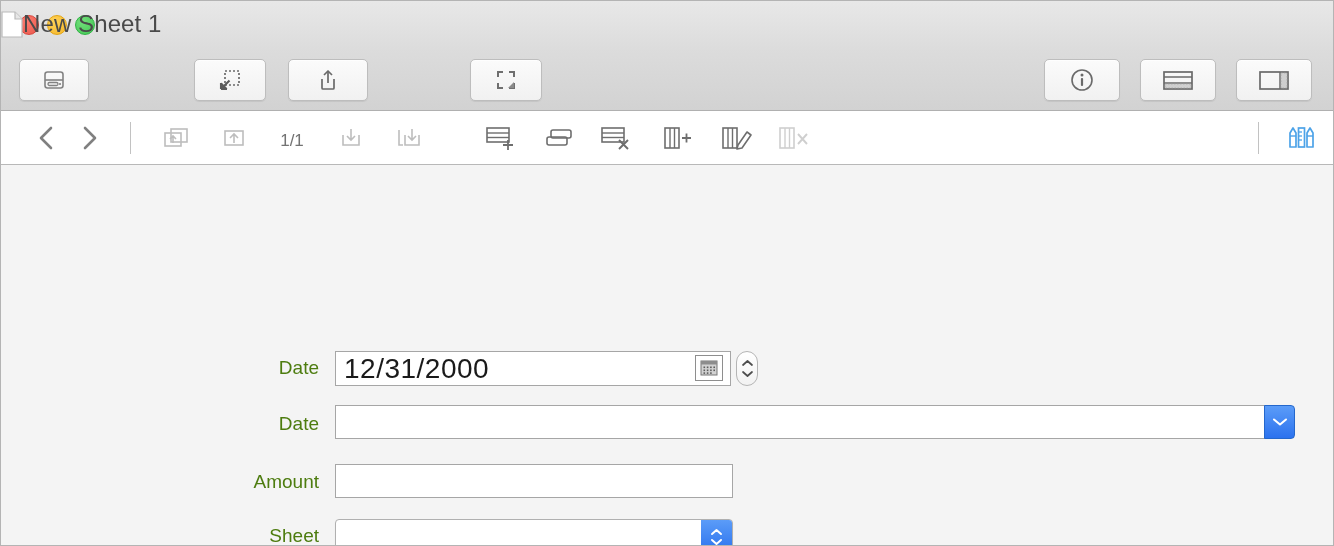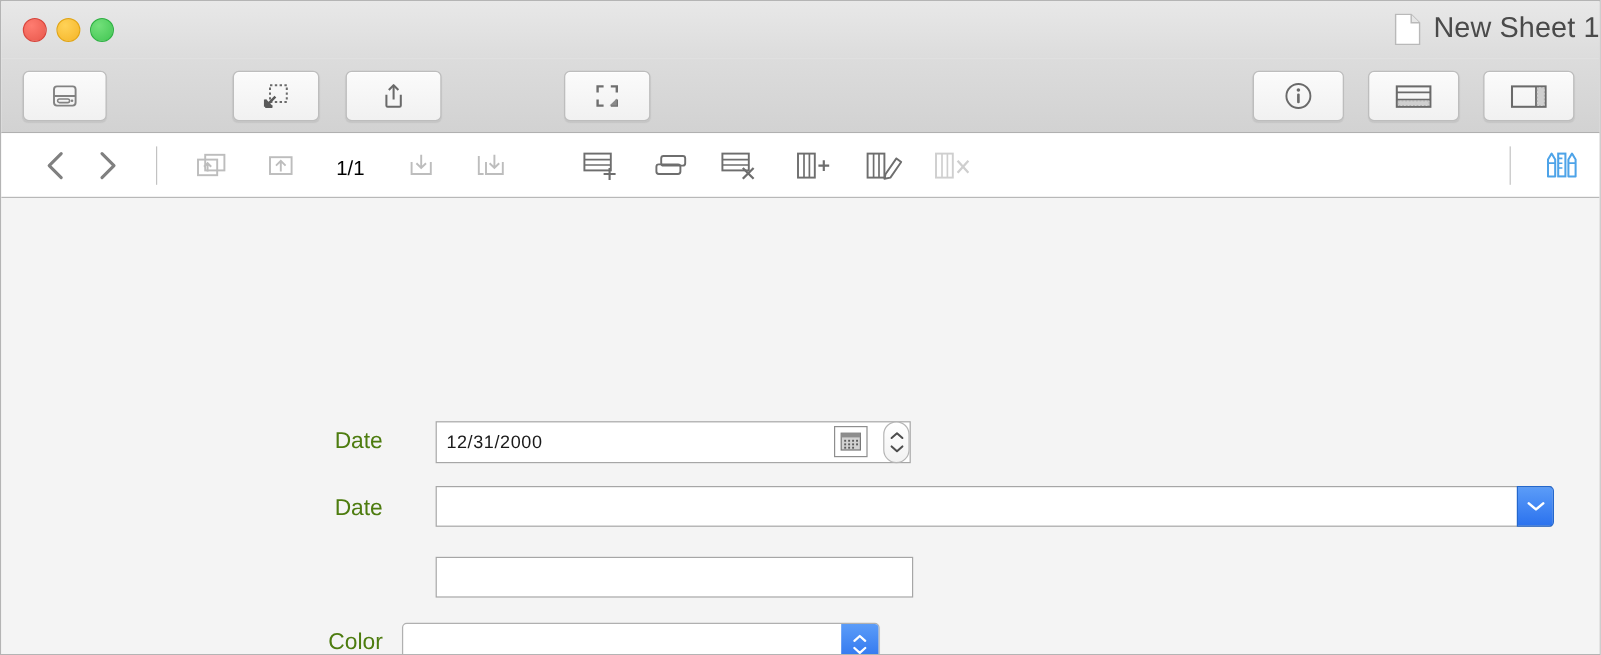--- a/index.html
+++ b/index.html
@@ -45,22 +45,21 @@
   }
   .light.close   { background: radial-gradient(circle at 35% 30%, #ff7c70, #e8584c); border: 1px solid #d9453c; }
   .light.min     { background: radial-gradient(circle at 35% 30%, #ffd257, #f5b528); border: 1px solid #e2a513; }
   .light.max     { background: radial-gradient(circle at 35% 30%, #72e07a, #42c653); border: 1px solid #2fb243; }
 
   .title-center {
     position: absolute;
     left: 0; right: 0; top: 9px;
     display: flex;
     align-items: center;
-    justify-content: flex-end;
-    gap: 10px;
+    justify-content: flex-start;
     pointer-events: none;
   }
   .doc-icon {
     width: 22px; height: 27px;
     position: relative;
     display: inline-block;
   }
   .title-text {
     font-size: 24px;
     color: #4a4a4a;
@@ -122,21 +121,21 @@
     width: 1px;
     height: 32px;
     background: #c2c2c2;
   }
 
   .page-ind {
     position: absolute;
     top: 0; height: 60px;
     display: flex; align-items: center; justify-content: center;
     font-size: 17px;
-    color: #000000;
+    color: #737373;
     left: 268px; width: 46px;
   }
 
   
   .content {
     position: relative;
     height: 380px;
     background: #f4f4f4;
   }
 
@@ -147,25 +146,24 @@
     color: #4d7c0f;
     width: 260px;
     left: 58px;
   }
 
   .txt-input {
     position: absolute;
     background: #ffffff;
     border: 1px solid #a6a6a6;
     font-family: "Liberation Sans", sans-serif;
-    font-size: 15px;
+    font-size: 28px;
     color: #1a1a1a;
     padding: 0 8px;
     outline: none;
-    margin-left: 28px;
   }
 
   
   #label-date   { top: 192px; }
   #input-date   { left: 334px; top: 186px; width: 396px; height: 35px; letter-spacing: 0.5px; }
   #date-cal-btn {
     position: absolute; left: 694px; top: 190px;
     width: 28px; height: 26px;
     background: #ffffff; border: 1px solid #8e8e8e;
     display: flex; align-items: center; justify-content: center;
@@ -460,23 +458,24 @@
     </div>
 
     <div class="field-label" id="label-title">Date</div>
     <input class="txt-input" id="input-title" type="text" value="" style="">
     <div id="title-dd-btn">
       <svg width="16" height="10" viewBox="0 0 16 10">
         <path d="M2 2.5 L8 7.5 L14 2.5" fill="none" stroke="#ffffff" stroke-width="2.1" stroke-linecap="round" stroke-linejoin="round"></path>
       </svg>
     </div>
 
+    <div class="field-label" id="label-amount">Amount</div>
     <input class="txt-input" id="input-amount" type="text" value="" style="">
 
-    <div class="field-label" id="label-color">Color</div>
+    <div class="field-label" id="label-color">Sheet</div>
     <div id="select-color">
       <div id="color-arrows">
         <svg width="13" height="8" viewBox="0 0 13 8">
           <path d="M2 6 L6.5 2 L11 6" fill="none" stroke="#ffffff" stroke-width="1.9" stroke-linecap="round" stroke-linejoin="round"></path>
         </svg>
         <svg width="13" height="8" viewBox="0 0 13 8">
           <path d="M2 2 L6.5 6 L11 2" fill="none" stroke="#ffffff" stroke-width="1.9" stroke-linecap="round" stroke-linejoin="round"></path>
         </svg>
       </div>
     </div>

